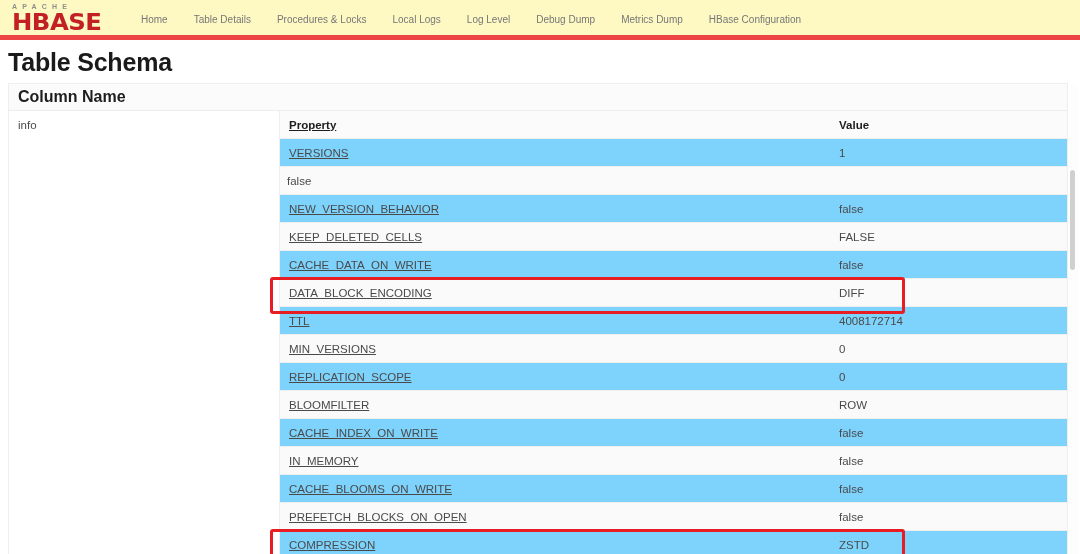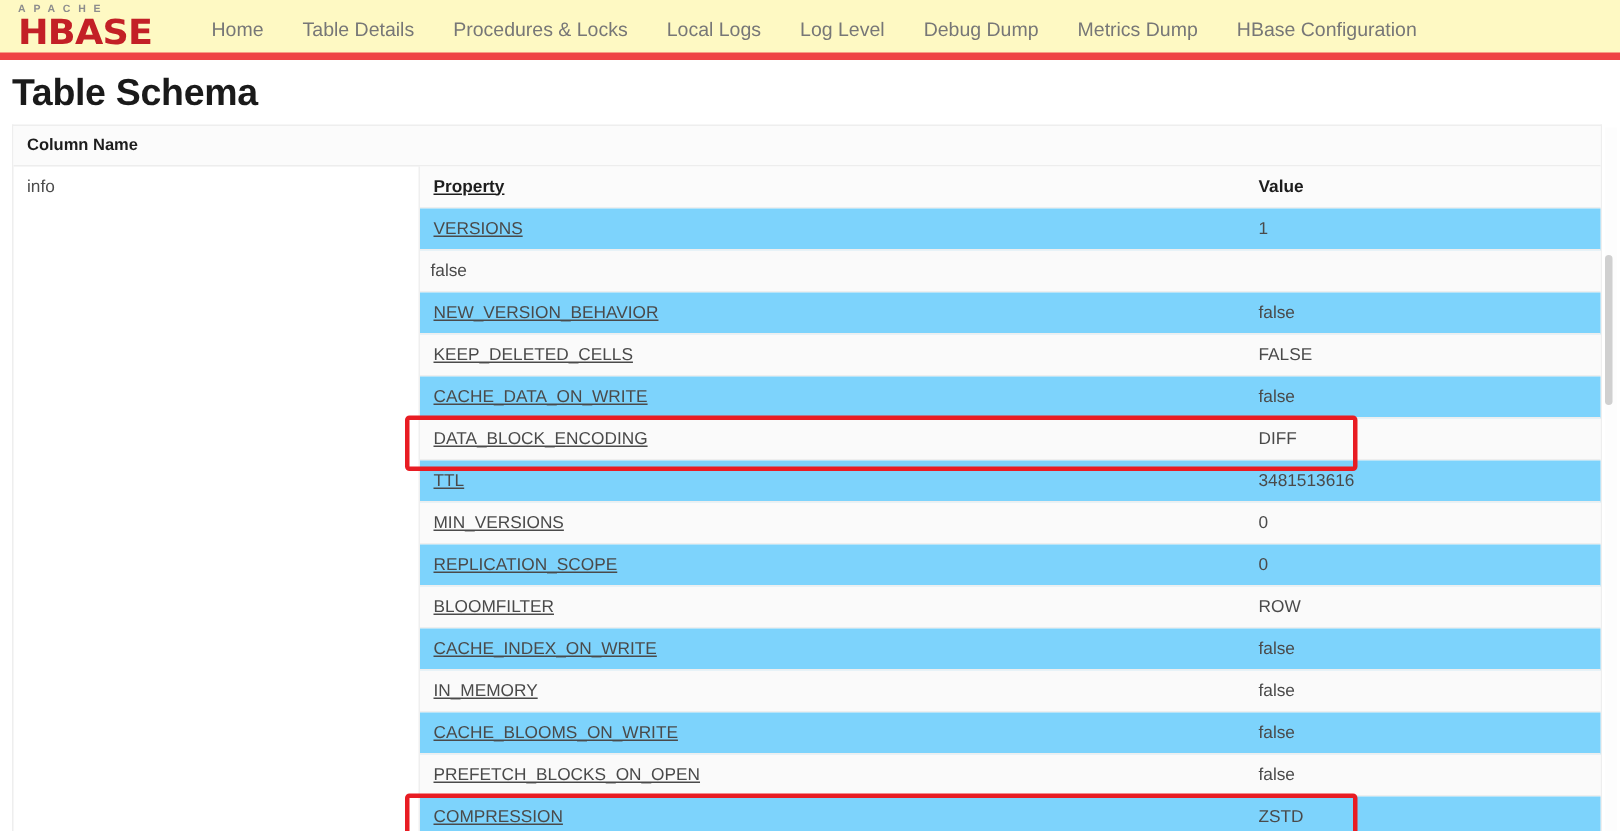--- a/index.html
+++ b/index.html
@@ -47,21 +47,21 @@
     letter-spacing: -0.5px;
     color: #c32026;
     font-weight: bold;
     font-family: "DejaVu Sans", sans-serif;
     transform: scaleX(1.06);
     transform-origin: left center;
   }
 
   .nav-items { display: flex; align-items: center; height: 40px; }
   .nav-item {
-    font-size: 13px;
+    font-size: 10px;
     color: #777777;
     padding: 0 13px;
     line-height: 40px;
     white-space: nowrap;
     cursor: pointer;
     text-decoration: none;
   }
 
   
   #page-title {
@@ -80,21 +80,21 @@
     background: #ffffff;
   }
 
   .outer-head {
     height: 27px;
     background: #fbfbfb;
     border-bottom: 1px solid #ededed;
     display: flex;
     align-items: center;
     padding-left: 9px;
-    font-size: 11px;
+    font-size: 16px;
     font-weight: bold;
     color: #1d1d1d;
   }
 
   .outer-row { display: flex; align-items: flex-start; }
 
   .colname-cell {
     width: 270px;
     flex: 0 0 270px;
     font-size: 11.5px;
@@ -228,21 +228,21 @@
         <div class="inner-row even">
           <div class="cell-prop">CACHE_DATA_ON_WRITE</div>
           <div class="cell-val">false</div>
         </div>
         <div class="inner-row odd marked" style="--hl: #e81c23;">
           <div class="cell-prop">DATA_BLOCK_ENCODING</div>
           <div class="cell-val">DIFF</div>
         </div>
         <div class="inner-row even">
           <div class="cell-prop">TTL</div>
-          <div class="cell-val">3481513616</div>
+          <div class="cell-val">4008172714</div>
         </div>
         <div class="inner-row odd">
           <div class="cell-prop">MIN_VERSIONS</div>
           <div class="cell-val">0</div>
         </div>
         <div class="inner-row even">
           <div class="cell-prop">REPLICATION_SCOPE</div>
           <div class="cell-val">0</div>
         </div>
         <div class="inner-row odd">

